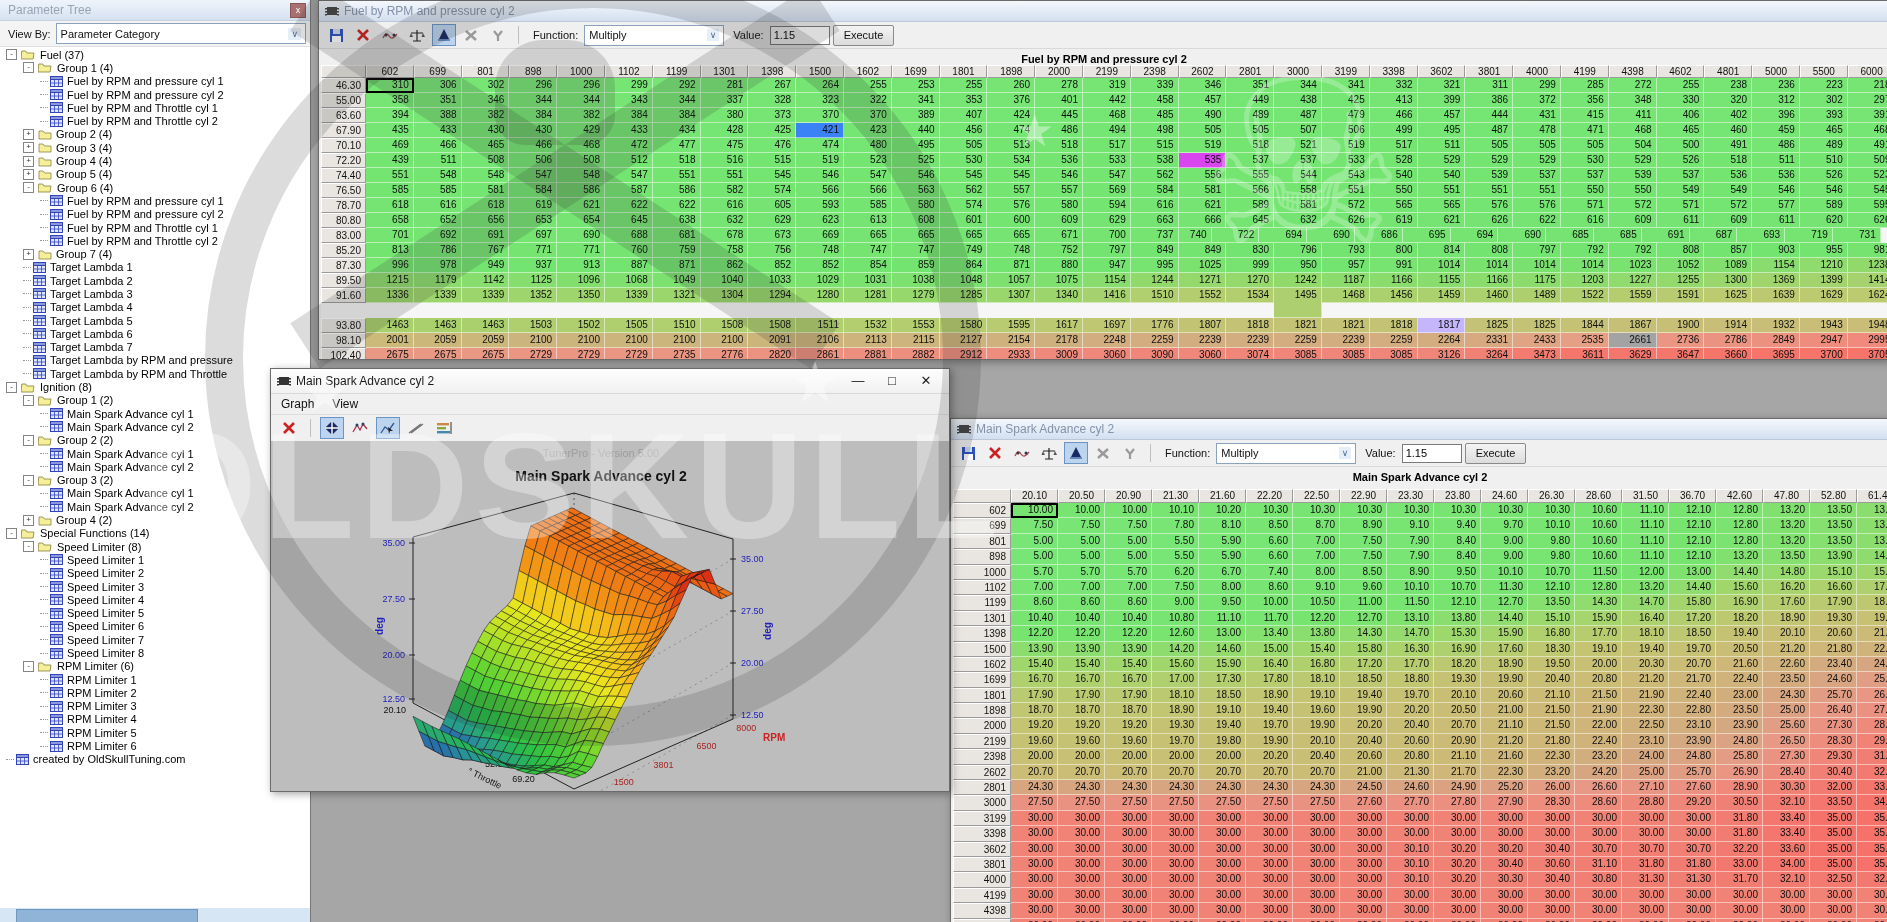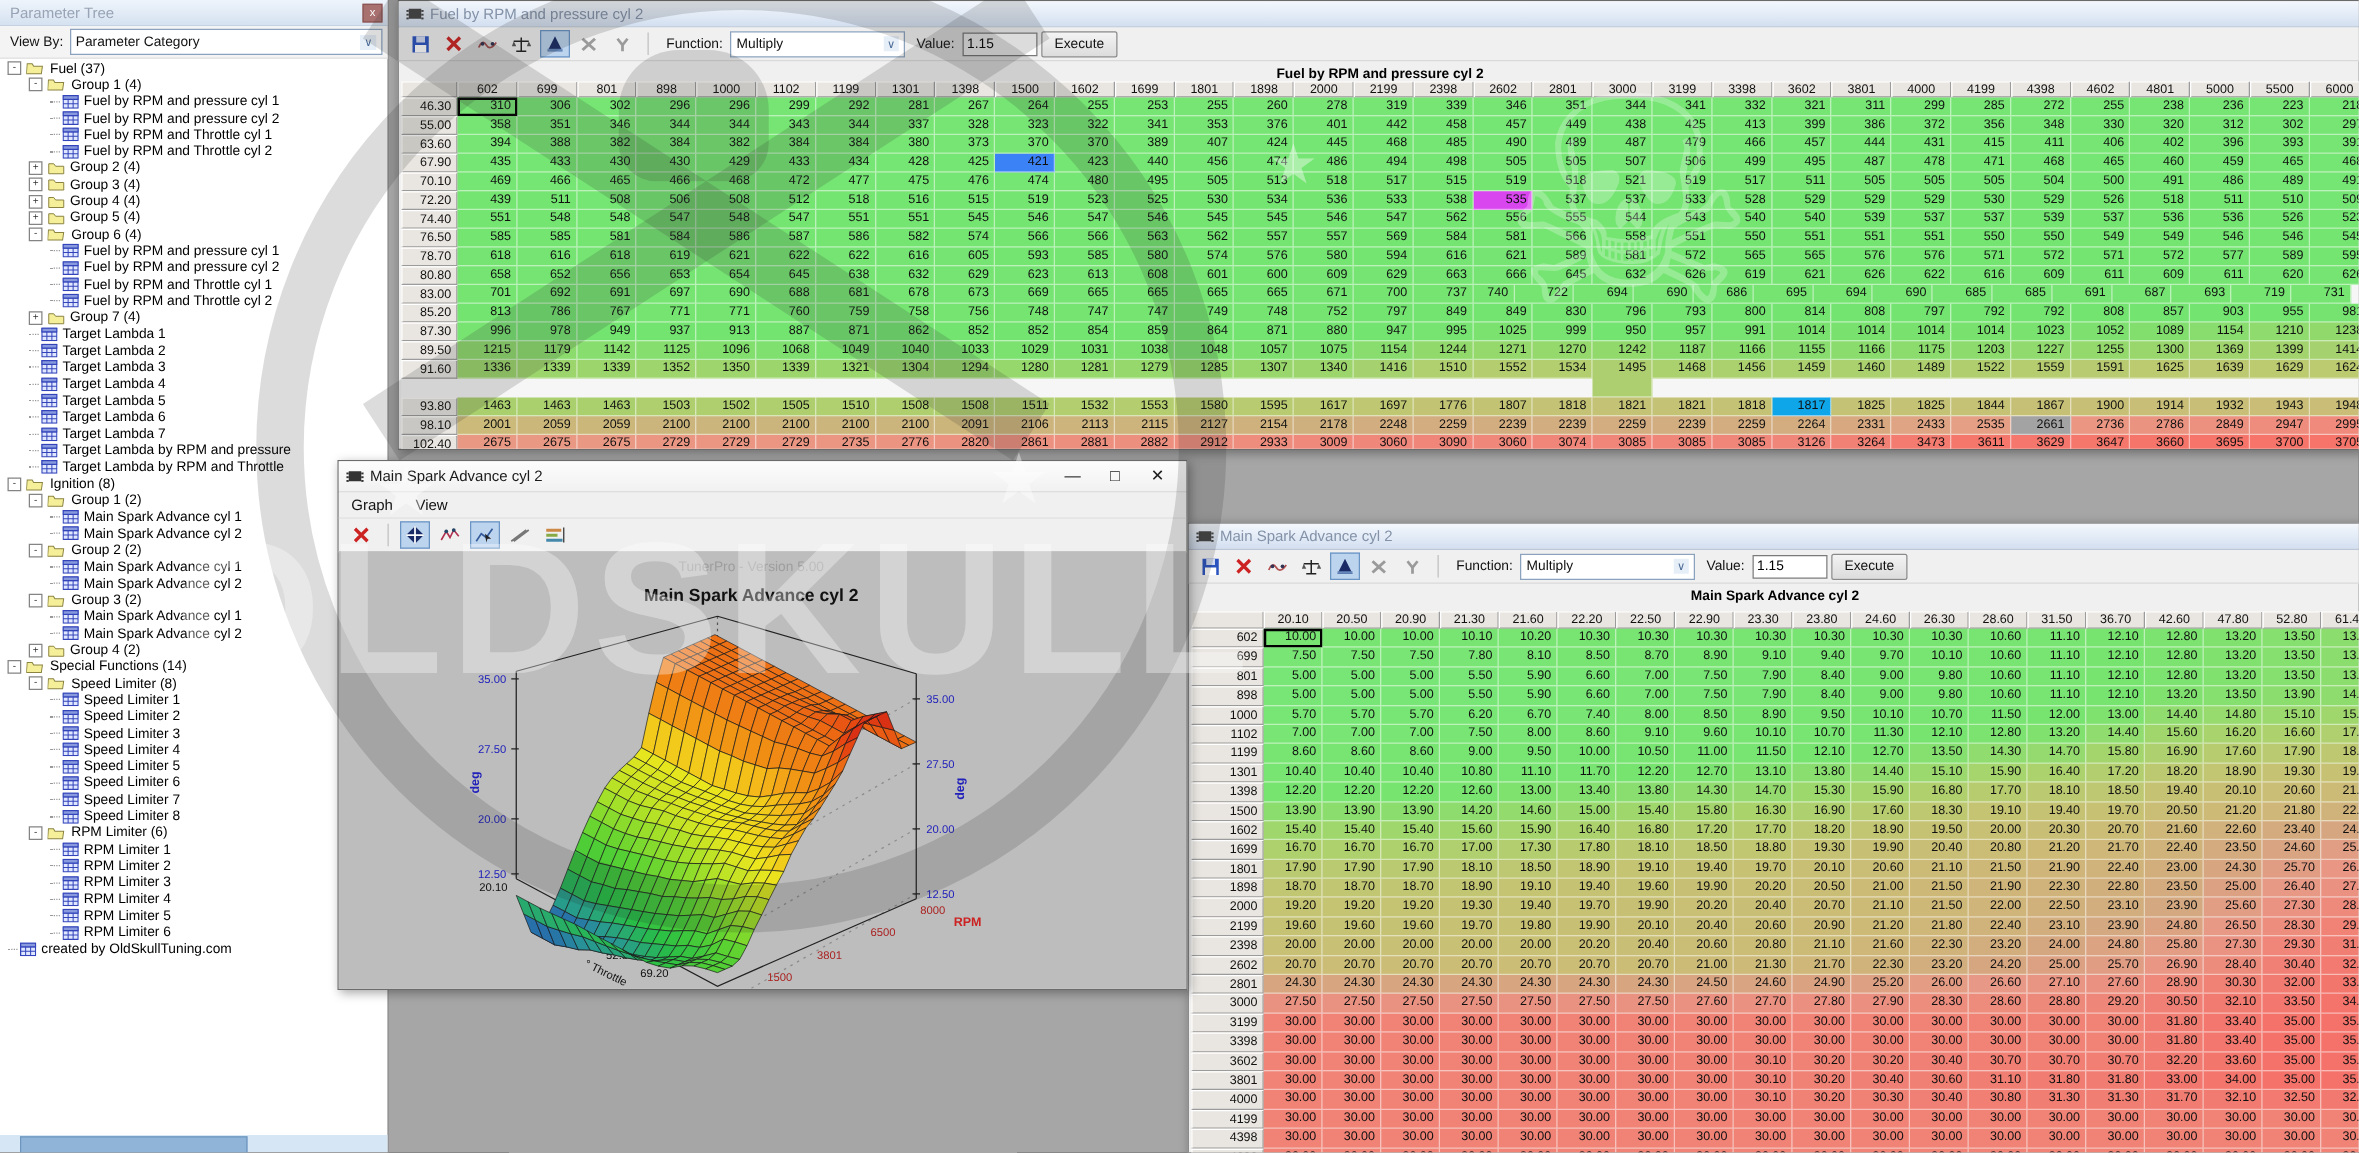--- a/index.html
+++ b/index.html
@@ -1193,21 +1193,21 @@
           <div class="cell" style="width:47.8px;height:15px;line-height:14px;background:rgb(183,204,111)">1580</div>
           <div class="cell" style="width:47.8px;height:15px;line-height:14px;background:rgb(185,203,112)">1595</div>
           <div class="cell" style="width:47.8px;height:15px;line-height:14px;background:rgb(187,202,112)">1617</div>
           <div class="cell" style="width:47.8px;height:15px;line-height:14px;background:rgb(191,199,114)">1697</div>
           <div class="cell" style="width:47.8px;height:15px;line-height:14px;background:rgb(194,196,116)">1776</div>
           <div class="cell" style="width:47.8px;height:15px;line-height:14px;background:rgb(195,195,116)">1807</div>
           <div class="cell" style="width:47.8px;height:15px;line-height:14px;background:rgb(196,194,116)">1818</div>
           <div class="cell" style="width:47.8px;height:15px;line-height:14px;background:rgb(196,194,117)">1821</div>
           <div class="cell" style="width:47.8px;height:15px;line-height:14px;background:rgb(196,194,117)">1821</div>
           <div class="cell" style="width:47.8px;height:15px;line-height:14px;background:rgb(196,194,116)">1818</div>
-          <div class="cell" style="width:47.8px;height:15px;line-height:14px;background:#0ea5e9">1817</div>
+          <div class="cell" style="width:47.8px;height:15px;line-height:14px;background:#c4b5fd">1817</div>
           <div class="cell" style="width:47.8px;height:15px;line-height:14px;background:rgb(196,194,117)">1825</div>
           <div class="cell" style="width:47.8px;height:15px;line-height:14px;background:rgb(196,194,117)">1825</div>
           <div class="cell" style="width:47.8px;height:15px;line-height:14px;background:rgb(197,193,117)">1844</div>
           <div class="cell" style="width:47.8px;height:15px;line-height:14px;background:rgb(198,192,118)">1867</div>
           <div class="cell" style="width:47.8px;height:15px;line-height:14px;background:rgb(199,191,118)">1900</div>
           <div class="cell" style="width:47.8px;height:15px;line-height:14px;background:rgb(200,190,119)">1914</div>
           <div class="cell" style="width:47.8px;height:15px;line-height:14px;background:rgb(200,190,119)">1932</div>
           <div class="cell" style="width:47.8px;height:15px;line-height:14px;background:rgb(201,189,119)">1943</div>
           <div class="cell" style="width:47.8px;height:15px;line-height:14px;background:rgb(201,189,119)">1948</div>
         </div>

